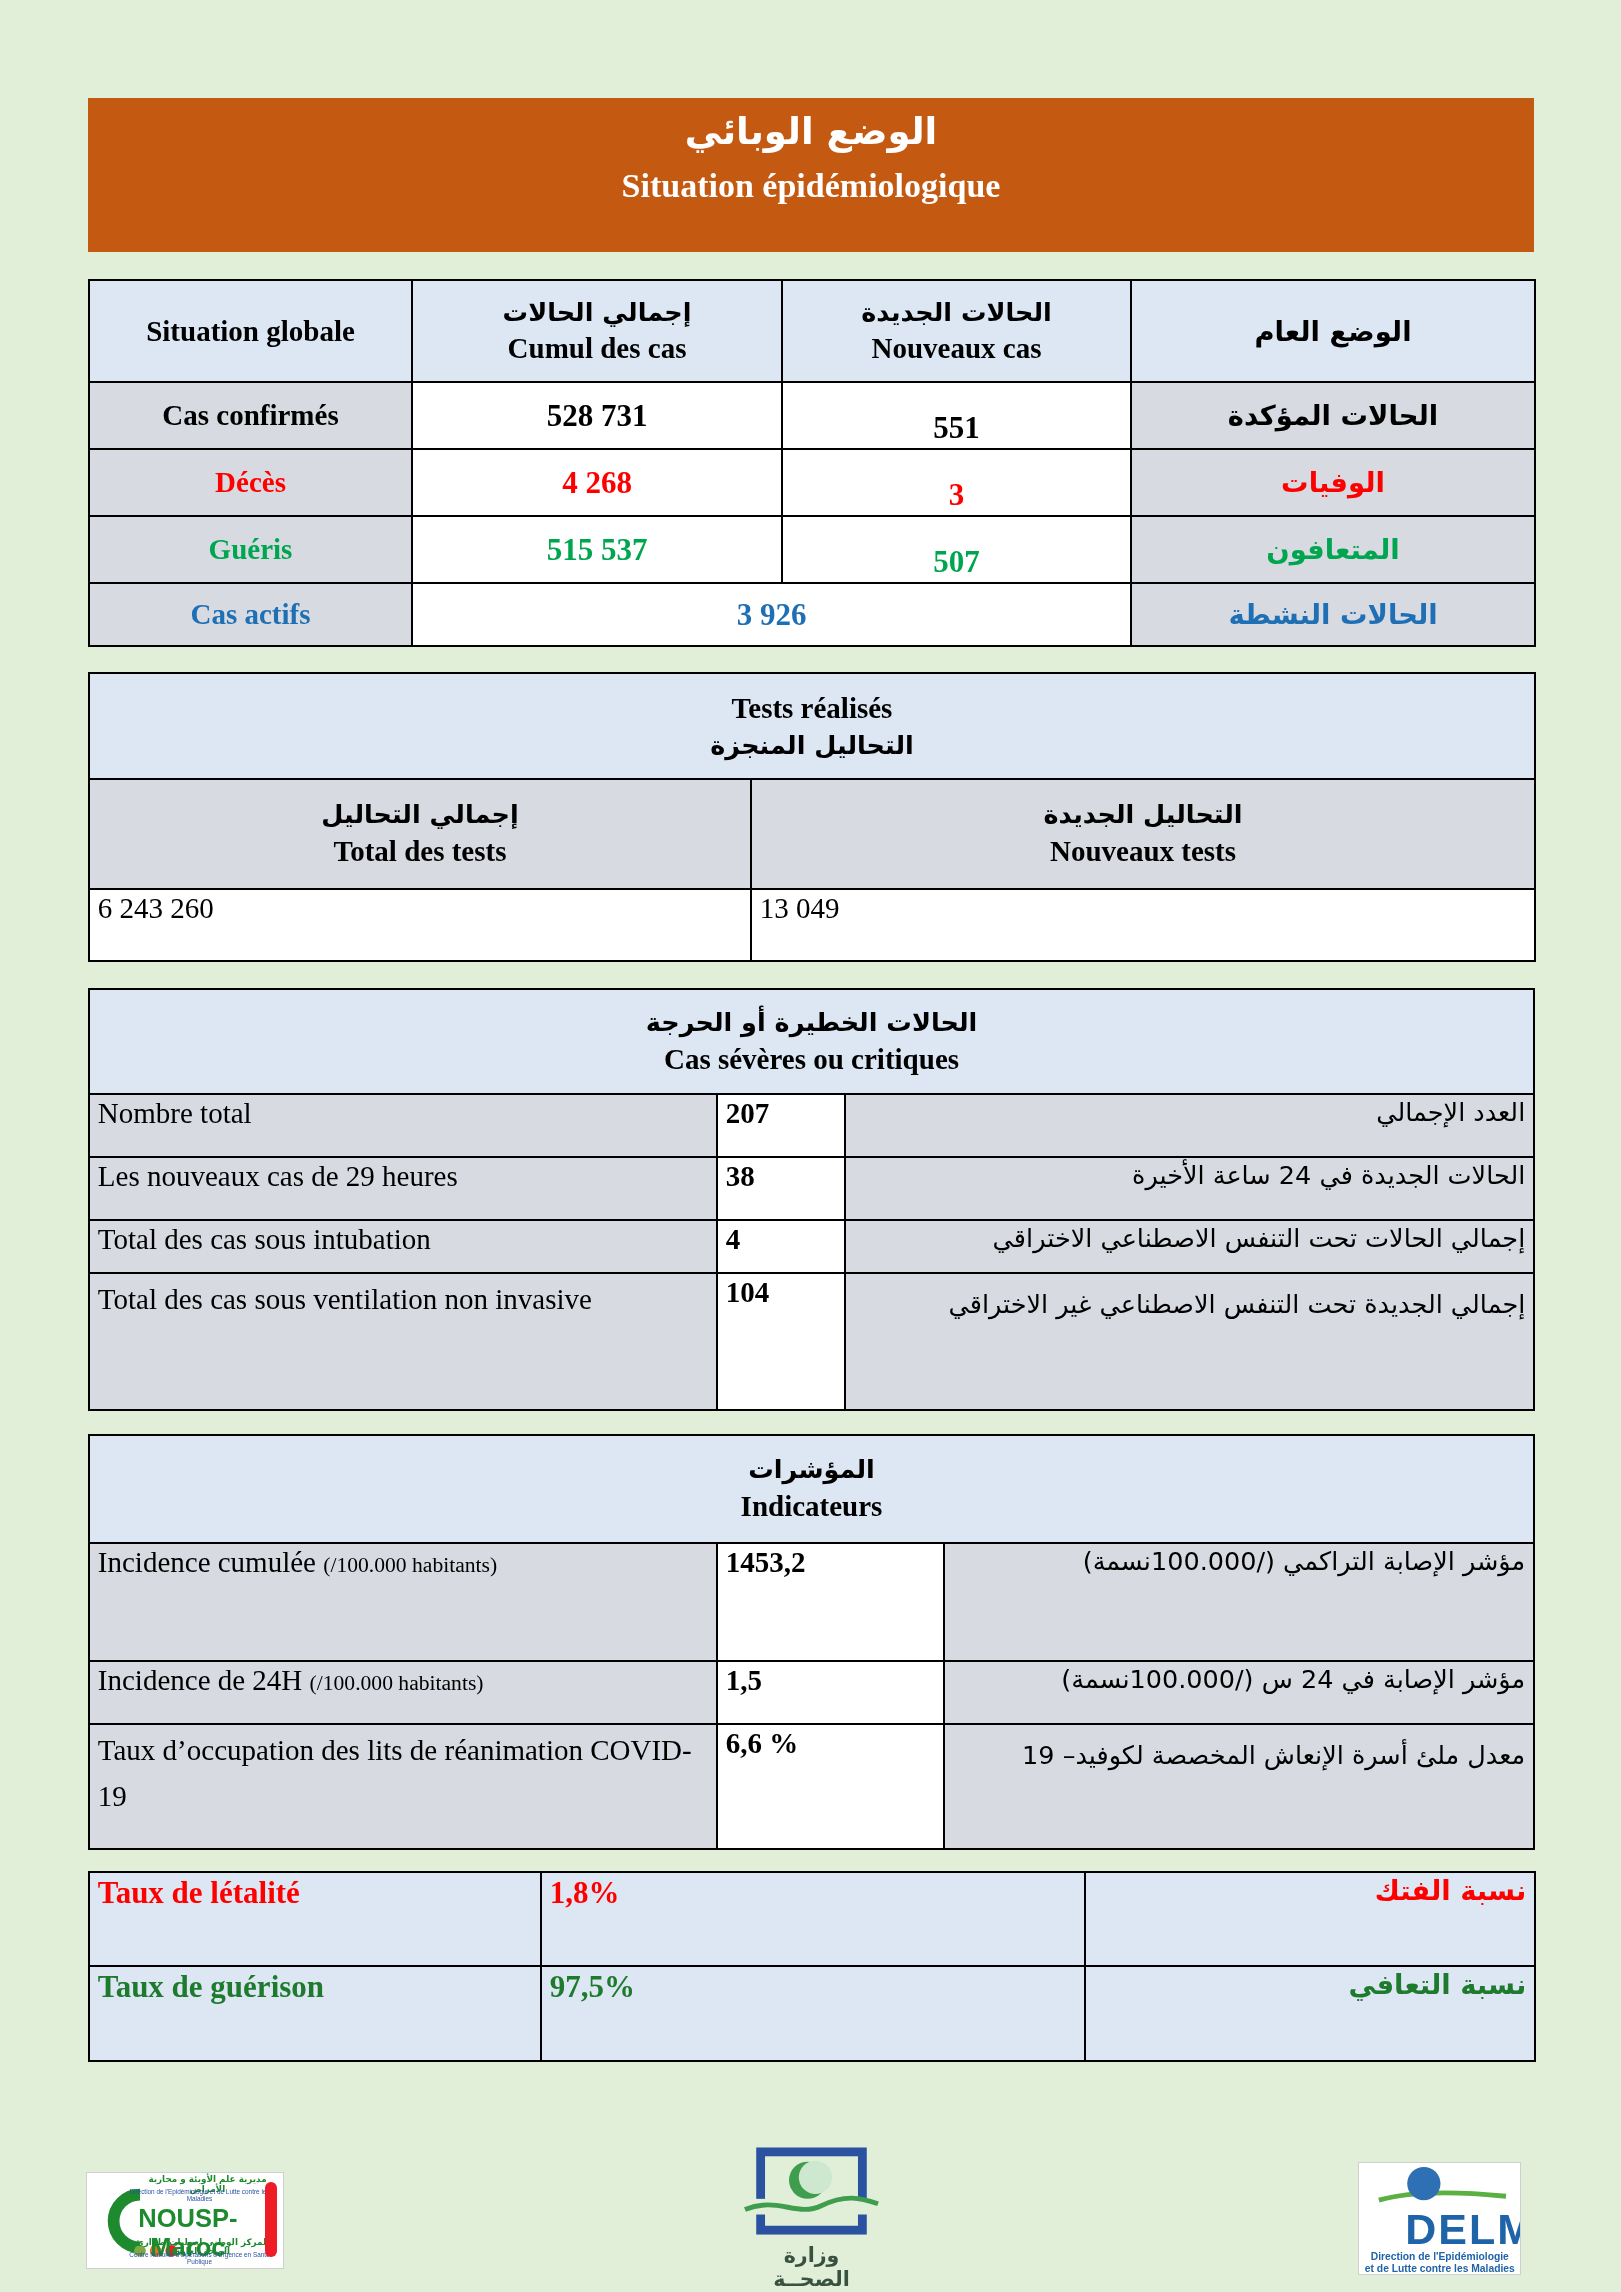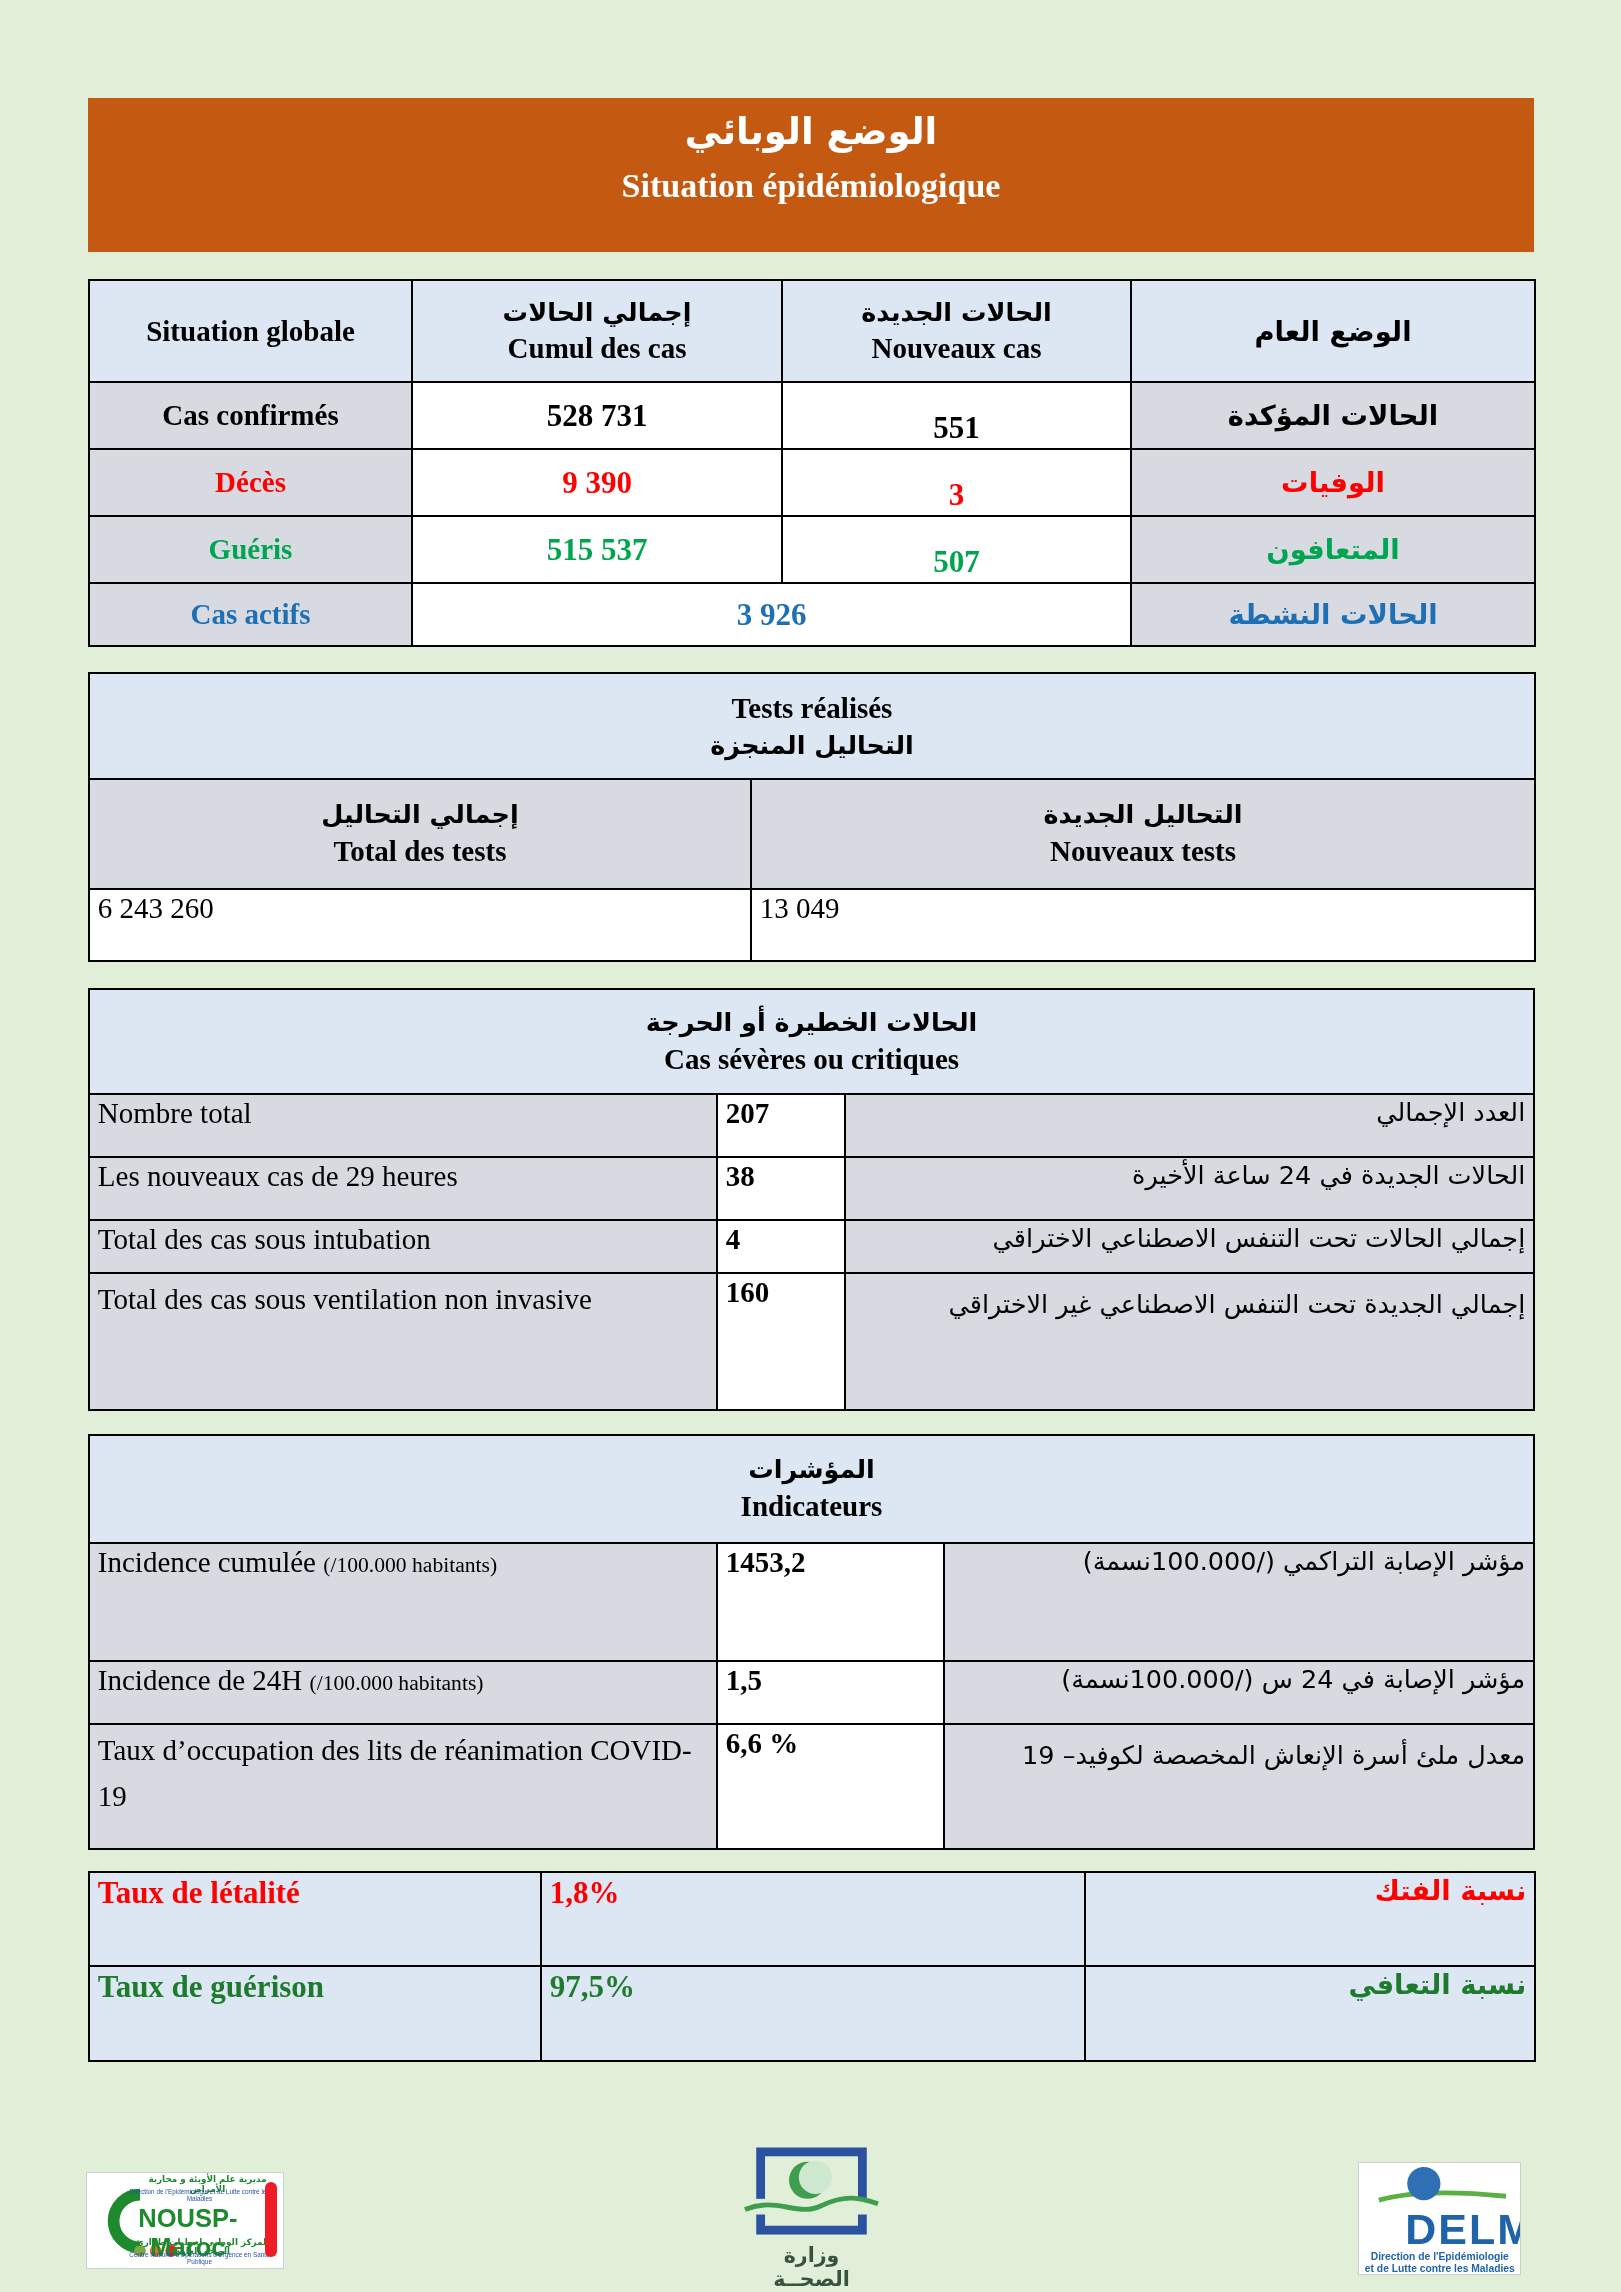--- a/index.html
+++ b/index.html
@@ -143,21 +143,21 @@
         <td class="bg-blue c ar fs28">الوضع العام</td>
       </tr>
       <tr style="height:67px">
         <td class="bg-gray c fr b fs30">Cas confirmés</td>
         <td class="bg-white c fr b fs32">528 731</td>
         <td class="bg-white c fr b fs32" style="vertical-align:bottom">551</td>
         <td class="bg-gray c ar fs28">الحالات المؤكدة</td>
       </tr>
       <tr style="height:67px">
         <td class="bg-gray c fr b fs30 red">Décès</td>
-        <td class="bg-white c fr b fs32 red">9 390</td>
+        <td class="bg-white c fr b fs32 red">4 268</td>
         <td class="bg-white c fr b fs32 red" style="vertical-align:bottom">3</td>
         <td class="bg-gray c ar fs28 red">الوفيات</td>
       </tr>
       <tr style="height:67px">
         <td class="bg-gray c fr b fs30 green">Guéris</td>
         <td class="bg-white c fr b fs32 green">515 537</td>
         <td class="bg-white c fr b fs32 green" style="vertical-align:bottom">507</td>
         <td class="bg-gray c ar fs28 green">المتعافون</td>
       </tr>
       <tr style="height:63px">
@@ -224,21 +224,21 @@
         <td class="bg-white tc fr b fs30">38</td>
         <td class="bg-gray tr ar fs26" style="font-weight:normal">الحالات الجديدة في 24 ساعة الأخيرة</td>
       </tr>
       <tr style="height:53px">
         <td class="bg-gray tl fr fs30">Total des cas sous intubation</td>
         <td class="bg-white tc fr b fs30">4</td>
         <td class="bg-gray tr ar fs26" style="font-weight:normal">إجمالي الحالات تحت التنفس الاصطناعي الاختراقي</td>
       </tr>
       <tr style="height:137px">
         <td class="bg-gray tl fr fs30" style="line-height:1.6">Total des cas sous ventilation non invasive</td>
-        <td class="bg-white tc fr b fs30">160</td>
+        <td class="bg-white tc fr b fs30">104</td>
         <td class="bg-gray tr ar fs26" style="font-weight:normal; line-height:2.2">إجمالي الجديدة تحت التنفس الاصطناعي غير الاختراقي</td>
       </tr>
     </tbody>
       </table>
 
     <div class="gap23"></div>
 
     <table class="t">
       <colgroup>
           <col style="width:628px">

